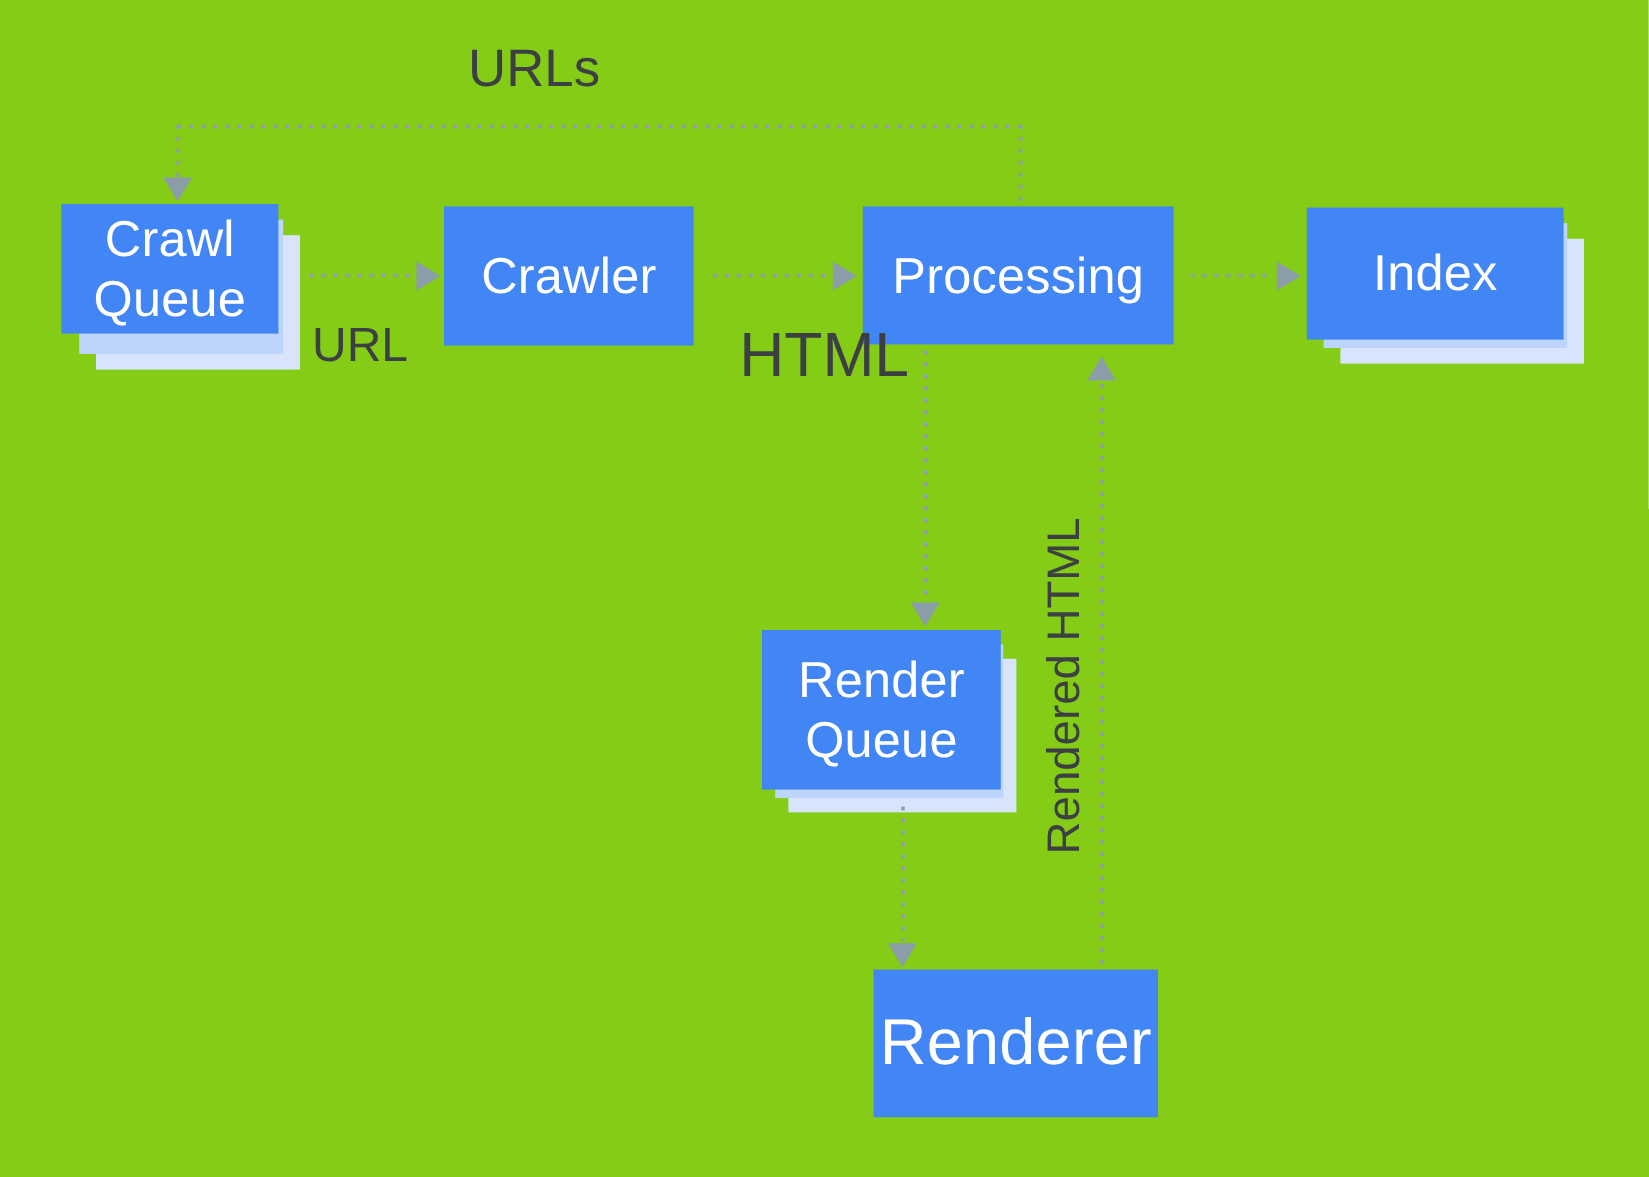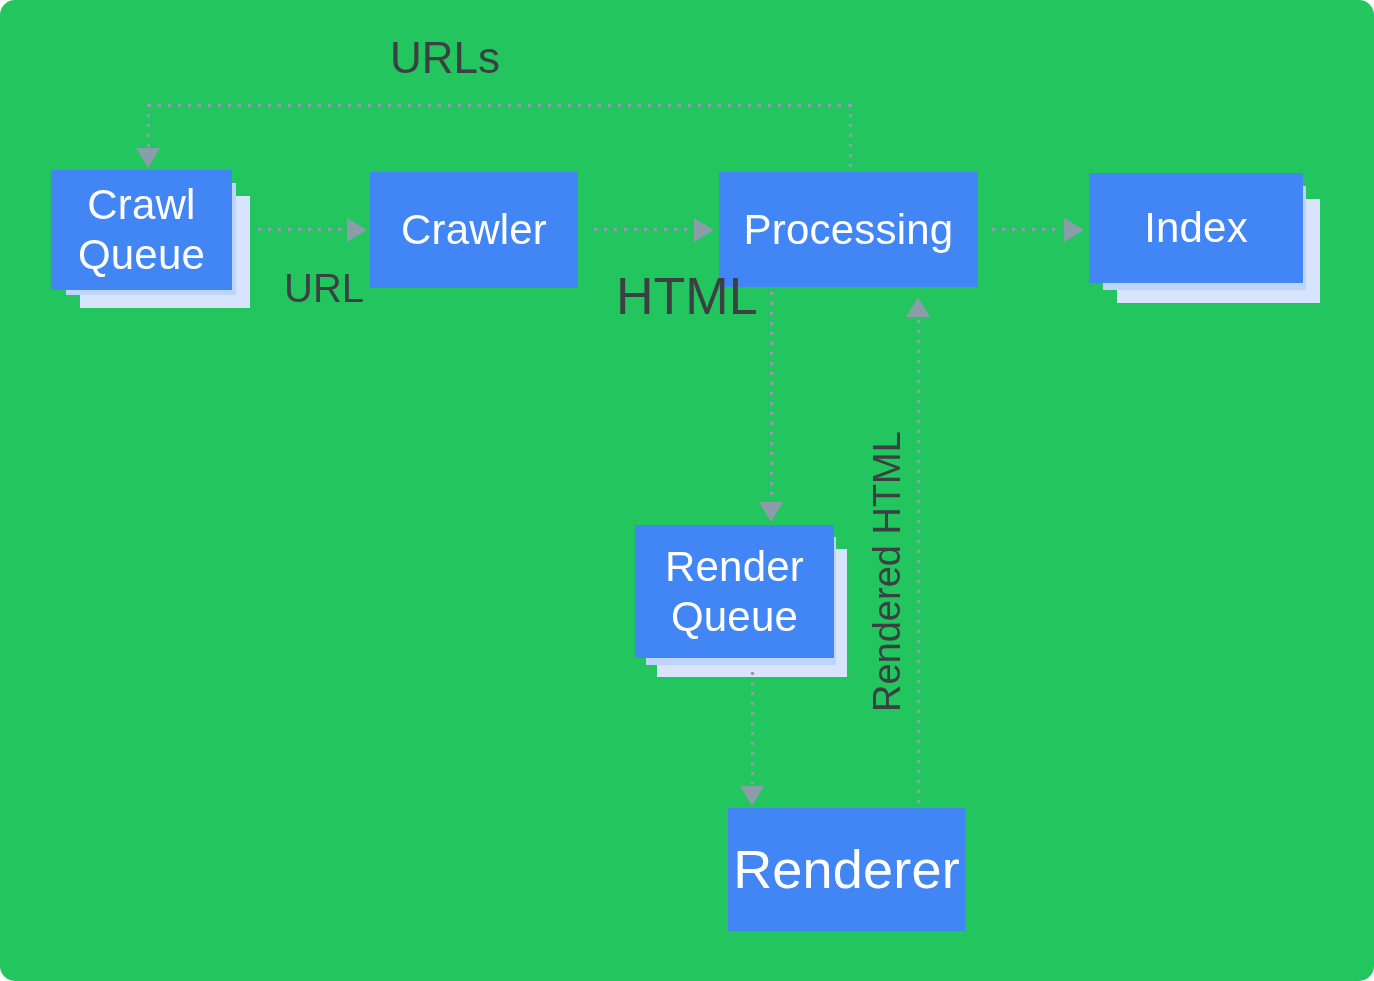--- a/index.html
+++ b/index.html
@@ -7,23 +7,22 @@
     padding: 0;
     background: #ffffff;
   }
   body {
     font-family: "Liberation Sans", sans-serif;
   }
   #canvas {
     position: relative;
     width: 1374px;
     height: 981px;
-    background: #22c55e;
+    background: #84cc16;
     overflow: hidden;
-    border-radius: 15px;
   }
   
   .node {
     position: absolute;
     box-sizing: border-box;
     background: #4285f4;
     color: #ffffff;
     display: flex;
     align-items: center;
     justify-content: center;
@@ -105,28 +104,28 @@
 
   <div class="edge-label" style="left:390px; top:33px; font-size:44px;">URLs</div>
 
   <div class="dline dline-v" style="left:849px; top:104px; height:70px;"></div>
   <div class="dline dline-h" style="left:148px; top:104px; width:704px;"></div>
   <div class="dline dline-v" style="left:147px; top:104px; height:46px;"></div>
   <div class="ahead ahead-down" style="left:136px; top:148px;"></div>
 
   <div class="sheet sheet-far" style="left:80px; top:196px; width:170px; height:112px;"></div>
   <div class="sheet sheet-mid" style="left:66px; top:183px; width:170px; height:112px;"></div>
-  <div class="node" style="left:51px; top:170px; width:181px; height:120px; font-size:42px;">
+  <div class="node" style="left:51px; top:170px; width:181px; height:108px; font-size:42px;">
     <span class="node-label">Crawl
 Queue</span>
   </div>
 
   <div class="dline dline-h" style="left:258px; top:228px; width:86px;"></div>
   <div class="ahead ahead-right" style="left:347px; top:218px;"></div>
-  <div class="edge-label" style="left:284px; top:266px; font-size:40px;">URL</div>
+  <div class="edge-label" style="left:260px; top:266px; font-size:40px;">URL</div>
 
   <div class="node" style="left:370px; top:172px; width:208px; height:116px; font-size:42px;text-align:right;">
     <span class="node-label">Crawler</span>
   </div>
 
   <div class="dline dline-h" style="left:594px; top:228px; width:96px;"></div>
   <div class="ahead ahead-right" style="left:694px; top:218px;"></div>
   <div class="edge-label" style="left:616px; top:266px; font-size:52px;">HTML</div>
 
   <div class="node" style="left:719px; top:172px; width:259px; height:115px; font-size:42px;">

